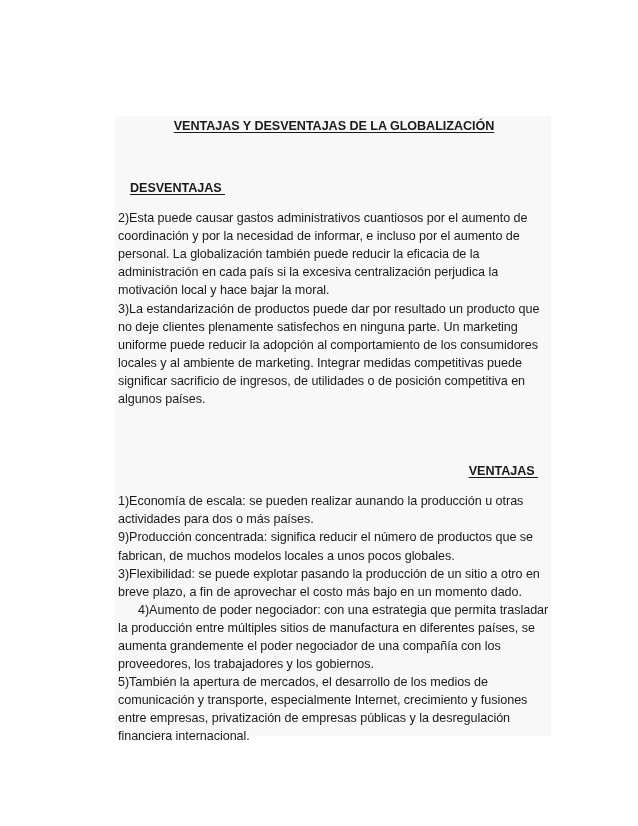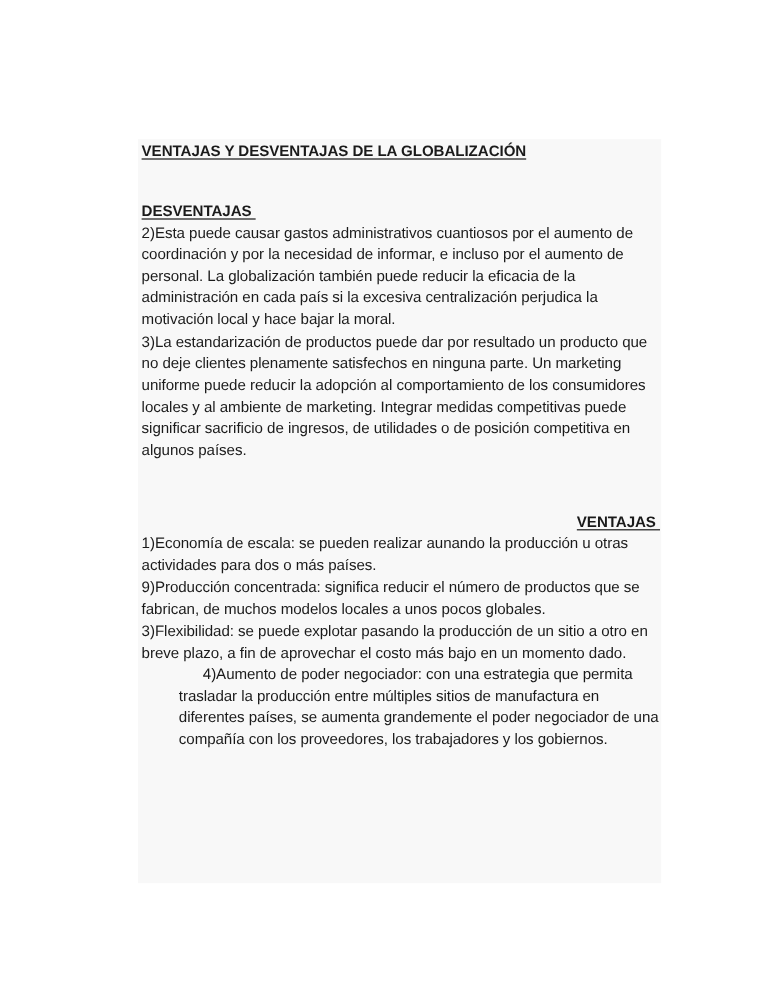--- a/index.html
+++ b/index.html
@@ -38,36 +38,36 @@
       line-height: 18.1px;
       letter-spacing: -0.05px;
     }
     .title {
       font-weight: bold;
       text-decoration: underline;
       text-underline-offset: 2px;
       margin: 0;
       padding-top: 0px;
       height: 18px;
+      text-align: center;
     }
     .section-heading {
       font-weight: bold;
       text-decoration: underline;
       text-underline-offset: 2px;
-      margin: 0;
+      margin: 12px;
       white-space: pre;
     }
     .gap-title { height: 32px; }
     .gap-section { height: 42px; }
     p.para {
       margin: 0;
     }
     p.indent {
       text-indent: 20px;
-      margin-left: 31px;
     }
   </style>
 </head>
 <body>
 
 <div class="page">
   <div class="panel"></div>
   <div class="content">
     <h1 class="title" style="font-size:12.6px;">VENTAJAS Y DESVENTAJAS DE LA GLOBALIZACIÓN</h1>
     <div class="gap-title"></div>
@@ -79,15 +79,16 @@
     </section>
 
     <div class="gap-section"></div>
 
     <section>
       <h2 class="section-heading" style="font-size:12.6px;text-align:right;">VENTAJAS </h2>
       <p class="para">1)Economía de escala: se pueden realizar aunando la producción u otras actividades para dos o más países.</p>
       <p class="para">9)Producción concentrada: significa reducir el número de productos que se fabrican, de muchos modelos locales a unos pocos globales.</p>
       <p class="para">3)Flexibilidad: se puede explotar pasando la producción de un sitio a otro en breve plazo, a fin de aprovechar el costo más bajo en un momento dado.</p>
       <p class="para indent">4)Aumento de poder negociador: con una estrategia que permita trasladar la producción entre múltiples sitios de manufactura en diferentes países, se aumenta grandemente el poder negociador de una compañía con los proveedores, los trabajadores y los gobiernos.</p>
+      <p class="para">5)También la apertura de mercados, el desarrollo de los medios de comunicación y transporte, especialmente Internet, crecimiento y fusiones entre empresas, privatización de empresas públicas y la desregulación financiera internacional.</p>
     </section>
   </div>
 </div>
 
 </body></html>

